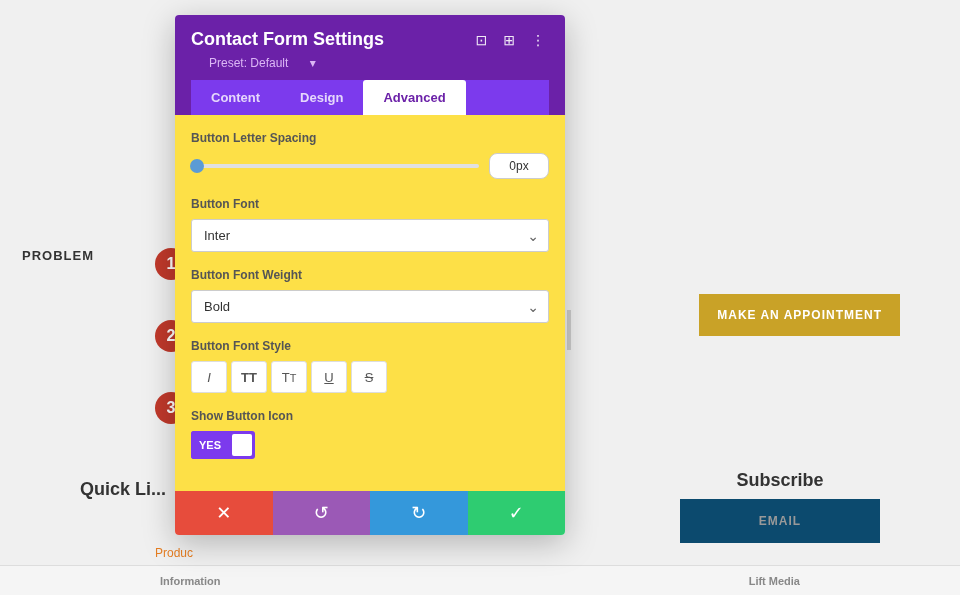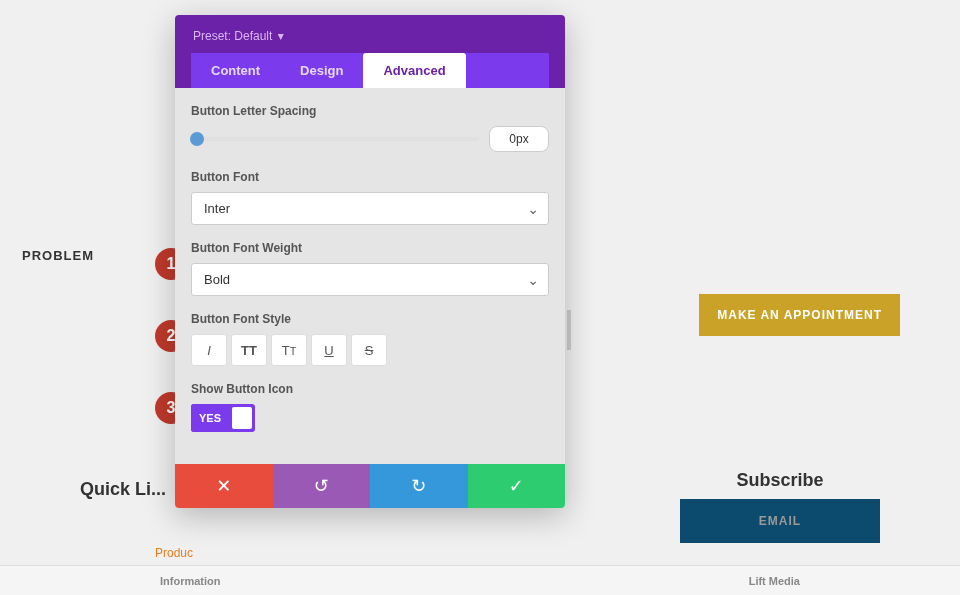--- a/index.html
+++ b/index.html
@@ -160,21 +160,21 @@
     }
 
     .modal-preset {
       color: #dbb6f5;
       font-size: 12px;
       margin-bottom: 10px;
       cursor: pointer;
     }
 
     .modal-preset span {
-      margin-left: 2px;
+      margin-left: 18px;
     }
 
     
     .modal-tabs {
       display: flex;
       background: #7c3aed;
     }
 
     .modal-tab {
       padding: 10px 20px;
@@ -188,21 +188,21 @@
 
     .modal-tab.active {
       background: white;
       color: #6b21a8;
       border-radius: 3px 3px 0 0;
     }
 
     
     .modal-body {
       padding: 16px;
-      background: #e5e5e5;
+      background: #fde047;
     }
 
     .form-section-label {
       font-size: 12px;
       font-weight: 700;
       color: #555;
       margin-bottom: 8px;
       text-transform: none;
     }
 
@@ -414,20 +414,34 @@
   <span>Lift Media</span>
 </div>
 
 <div class="info-text">
   <span>Produc</span>
 </div>
 
 <div class="modal-panel">
 
   <div class="modal-header">
+    <div class="modal-header-top">
+      <span class="modal-title">Contact Form Settings</span>
+      <div class="modal-header-icons">
+        <button class="modal-icon-btn">
+          <span>⊡</span>
+        </button>
+        <button class="modal-icon-btn">
+          <span>⊞</span>
+        </button>
+        <button class="modal-icon-btn">
+          <span>⋮</span>
+        </button>
+      </div>
+    </div>
     <div class="modal-preset">
       <span>Preset: Default</span>
       <span>▾</span>
     </div>
 
     <div class="modal-tabs">
       <button class="modal-tab">
         <span>Content</span>
       </button>
       <button class="modal-tab">

